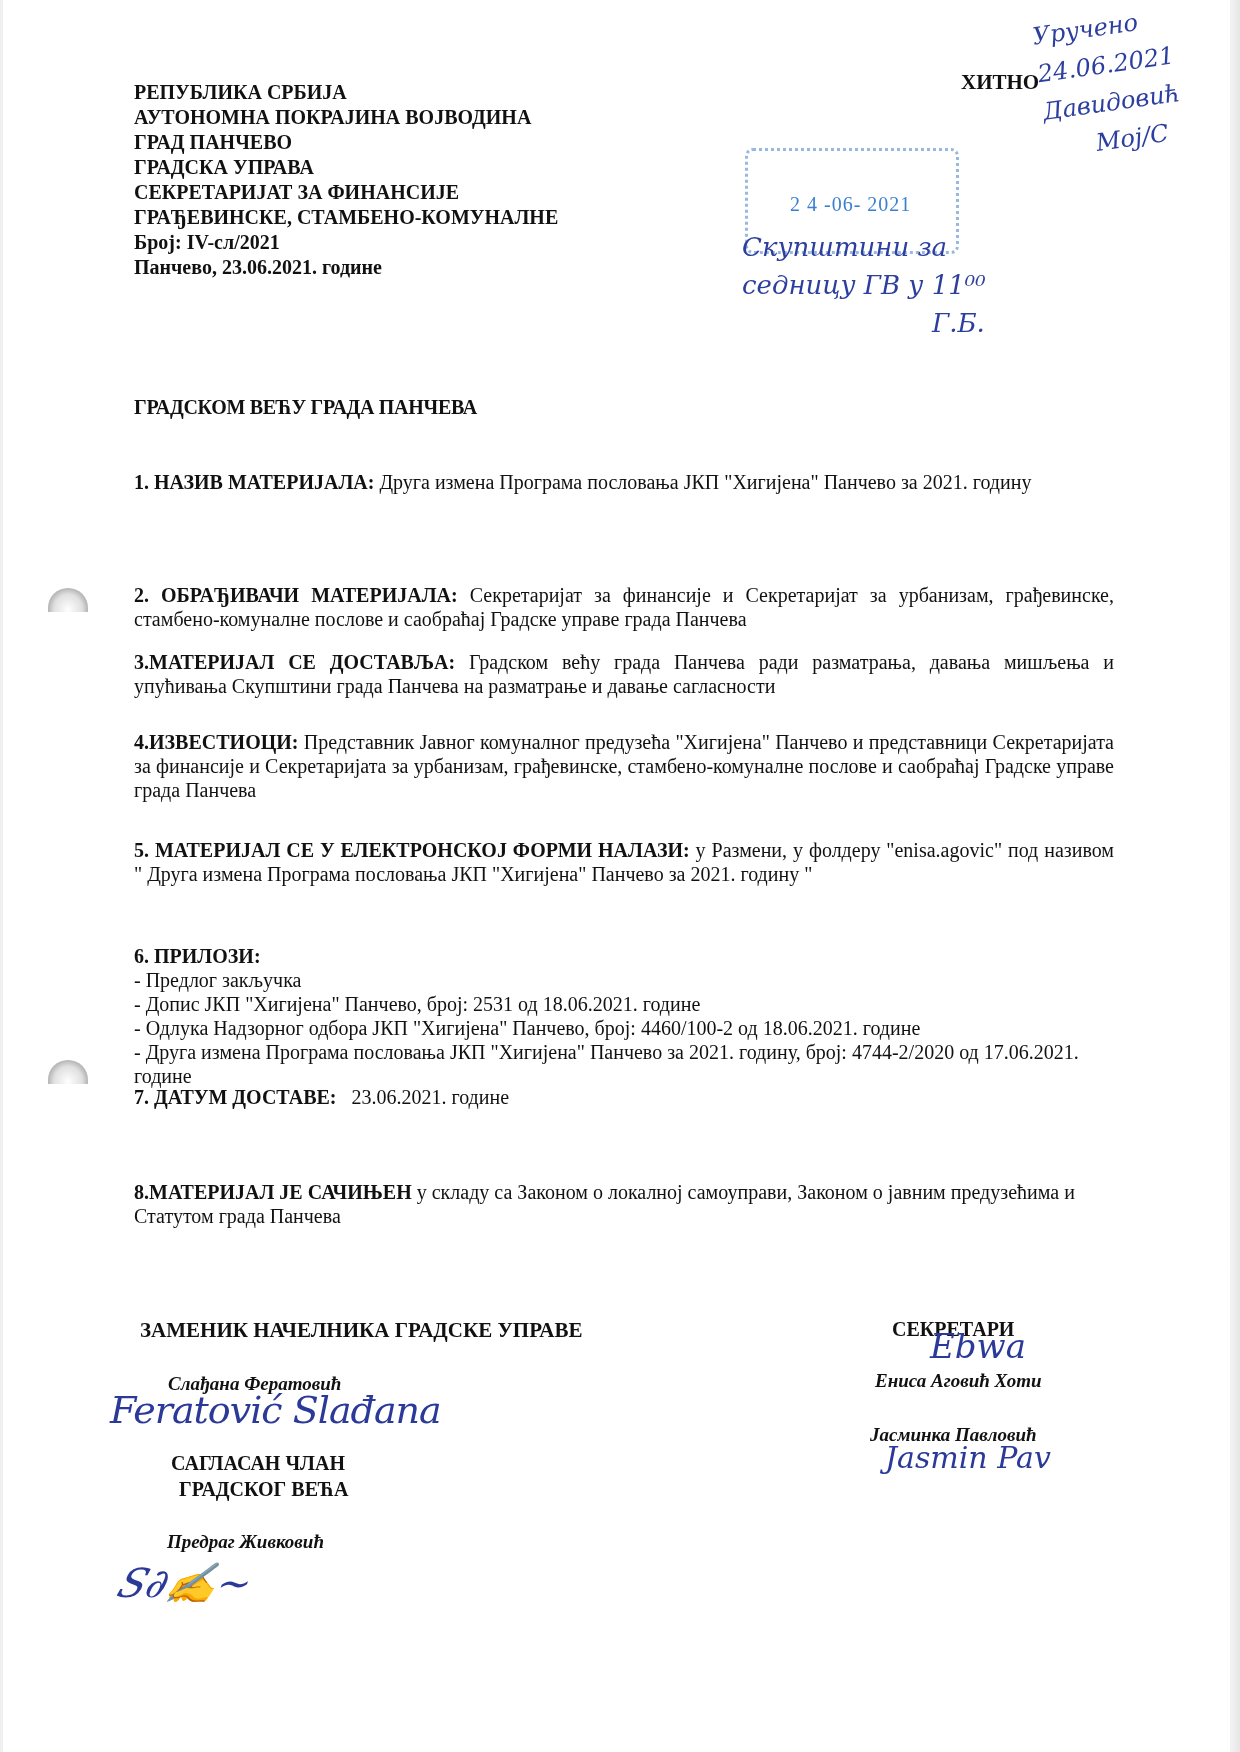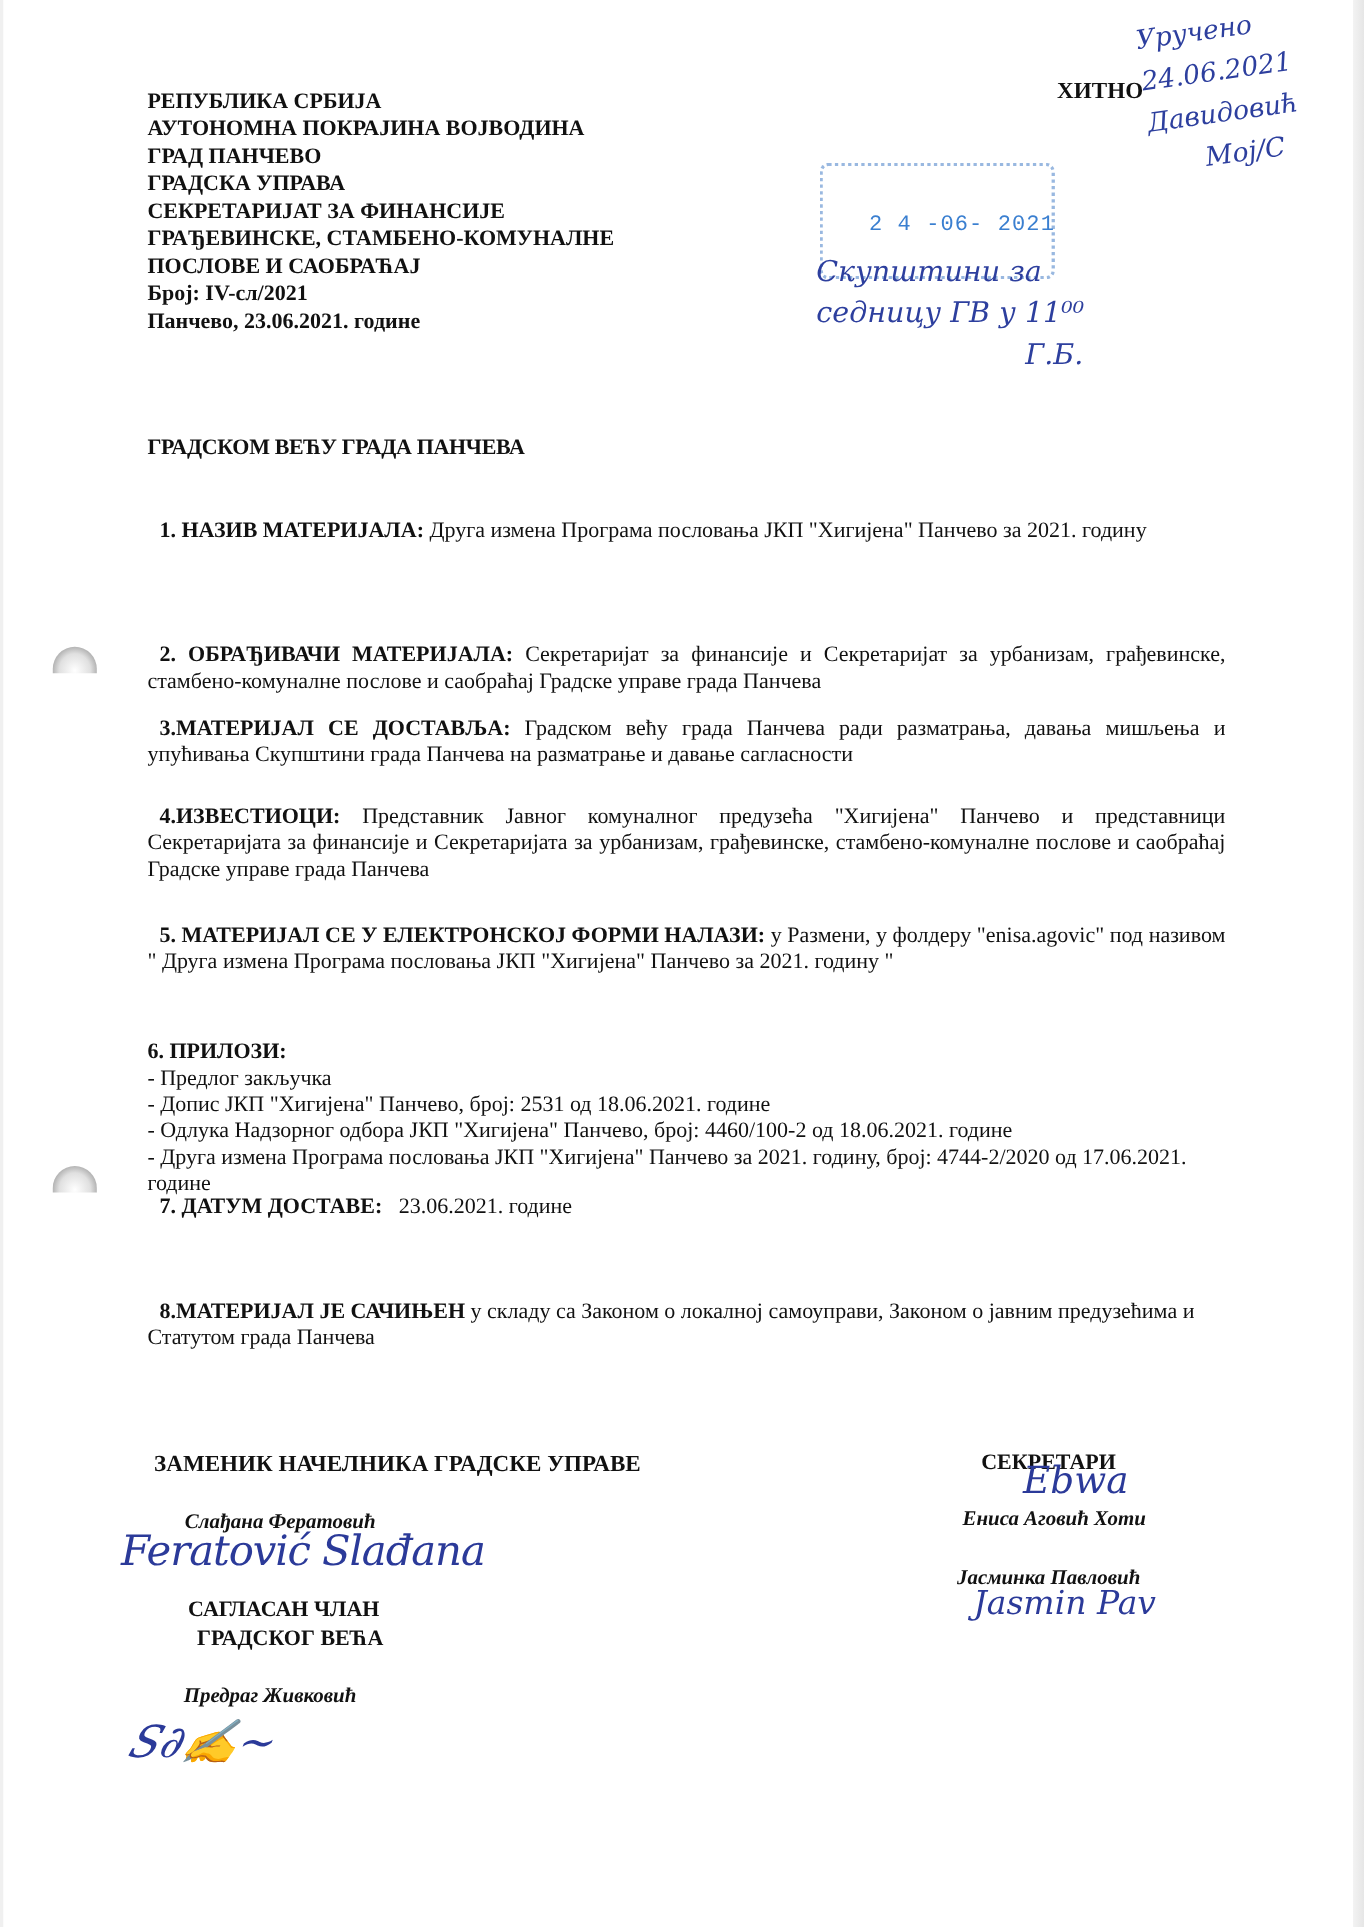--- a/index.html
+++ b/index.html
@@ -16,28 +16,28 @@
 
   .urgent { position: absolute; left: 961px; top: 70px; font-weight: bold; font-size: 21px; }
 
   .hand { position: absolute; color: #2d3f9e; font-family: "DejaVu Serif", serif; font-style: italic; }
   .hand-top { left: 1030px; top: 18px; font-size: 24px; line-height: 38px; transform: rotate(-8deg); transform-origin: left top; }
   .hand-top div { white-space: nowrap; }
 
   .stamp { position: absolute; left: 745px; top: 148px; width: 208px; height: 100px;
     border: 3px dotted #8fb1dd; border-radius: 8px; opacity: 0.9; }
   .stamp-date { position: absolute; left: 790px; top: 193px; color: #3a7fd0;
-    font-family: Liberation Mono, monospace; font-size: 20px; letter-spacing: 1px; }
+    font-family: Liberation Serif, serif; font-size: 20px; letter-spacing: 1px; }
   .hand-stamp { left: 742px; top: 228px; font-size: 26px; line-height: 38px; }
   .hand-stamp div { white-space: nowrap; }
 
   .addressee { position: absolute; left: 134px; top: 396px; font-size: 20px; font-weight: bold; letter-spacing: -0.3px; }
 
   .body { position: absolute; left: 134px; width: 980px; font-size: 20px; line-height: 24px; }
-  .body .lbl { font-weight: bold; margin-left: 11px; }
+  .body .lbl { font-weight: bold; }
   .just { text-align: justify; }
 
   .s1 { top: 470px; }
   .s2 { top: 583px; }
   .s3 { top: 650px; }
   .s4 { top: 730px; }
   .s5 { top: 838px; }
   .s6 { top: 944px; }
   .s7 { top: 1085px; }
   .s8 { top: 1180px; }
@@ -74,21 +74,20 @@
 <div class="edge-left"></div>
 <div class="edge-right"></div>
 
 <div class="header">
   <div>РЕПУБЛИКА СРБИЈА</div>
   <div>АУТОНОМНА ПОКРАЈИНА ВОЈВОДИНА</div>
   <div>ГРАД ПАНЧЕВО</div>
   <div>ГРАДСКА УПРАВА</div>
   <div>СЕКРЕТАРИЈАТ ЗА ФИНАНСИЈЕ</div>
   <div>ГРАЂЕВИНСКЕ, СТАМБЕНО-КОМУНАЛНЕ</div>
-  <div>ПОСЛОВЕ И САОБРАЋАЈ</div>
   <div>Број: IV-сл/2021</div>
   <div>Панчево, 23.06.2021. године</div>
 </div>
 
 <div class="urgent">ХИТНО</div>
 
 <div class="hand hand-top">
   <div>Уручено</div>
   <div>24.06.2021</div>
   <div>Давидовић</div>

